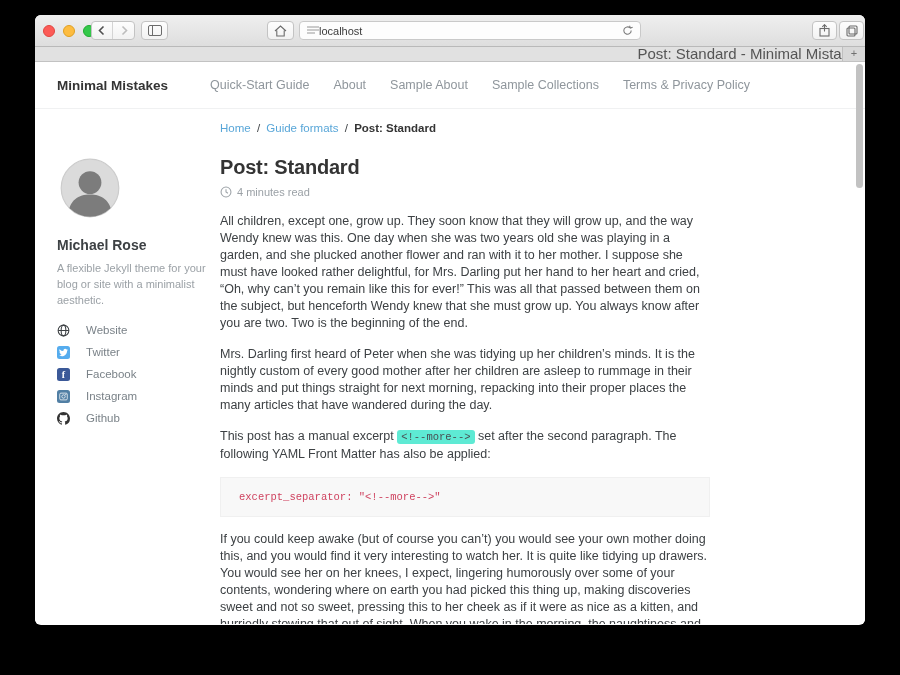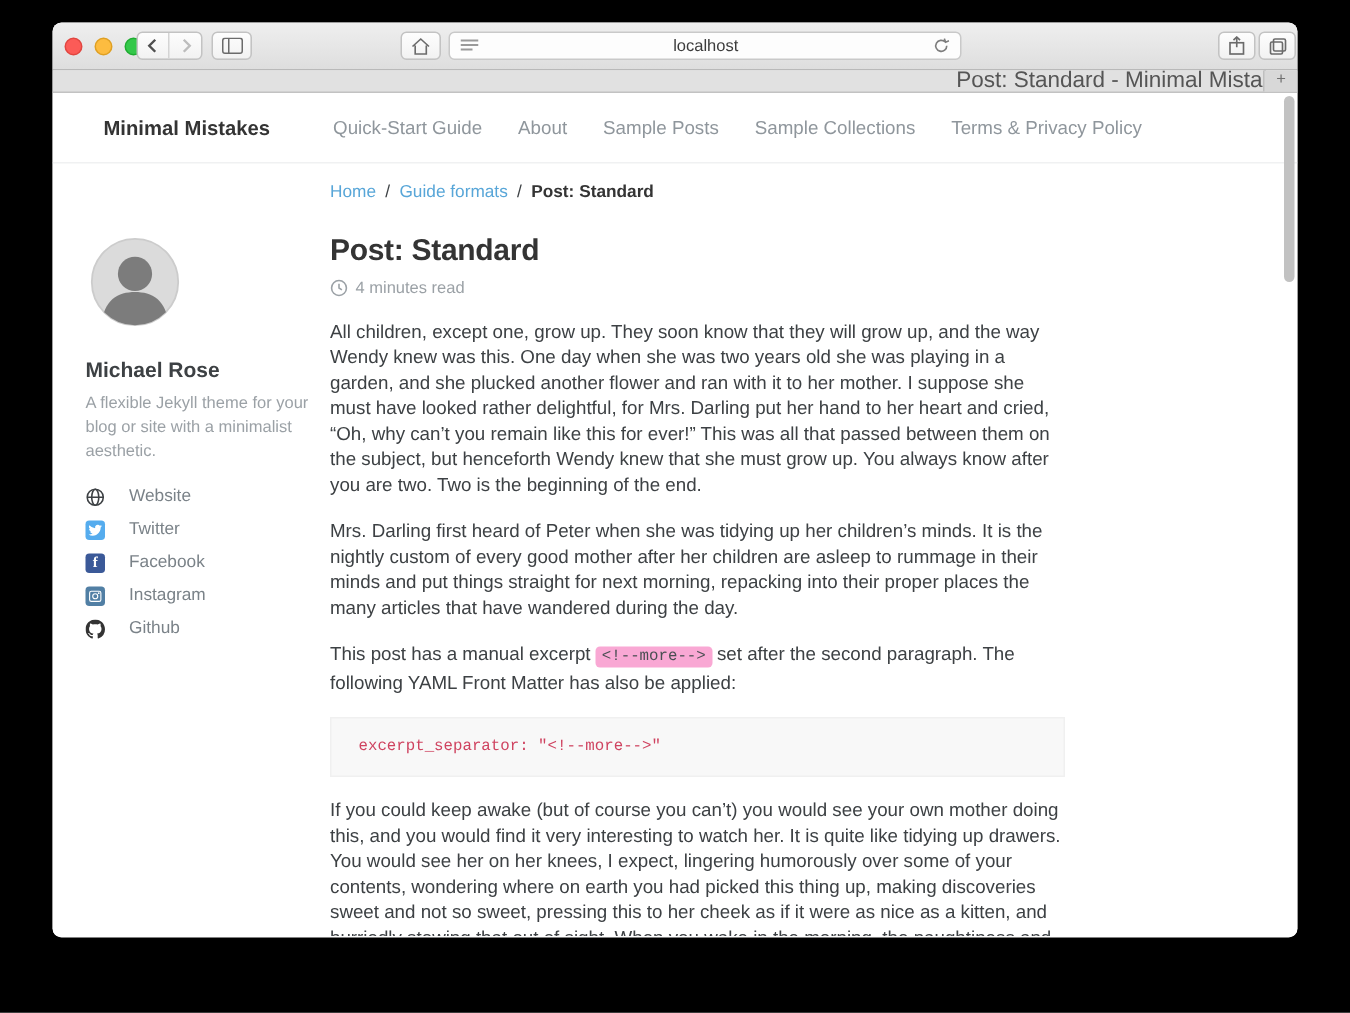--- a/index.html
+++ b/index.html
@@ -23,36 +23,36 @@
   .nav-group { left:56px; width:44px; padding:0; }
   .nav-group .half { width:50%; height:100%; display:flex; align-items:center; justify-content:center; }
   .nav-group .half:first-child { border-right:1px solid #d4d4d4; }
   .sidebar-btn { left:106px; width:27px; }
   .home-btn { left:232px; width:27px; }
   .share-btn { left:777px; width:25px; }
   .tabs-btn { left:804px; width:25px; }
   .urlfield { position:absolute; left:264px; top:6px; width:342px; height:19px;
     background:#fdfdfd; border:1px solid #c9c9c9; border-radius:4px;
     display:flex; align-items:center; }
-  .url-text { flex:1; text-align:center; font-size:11px; color:#3c3c3c; }
+  .url-text { flex:1; text-align:left; font-size:11px; color:#3c3c3c; }
   .reader-ic { margin-left:7px; }
   .reload-ic { margin-right:7px; }
 
   
   .tabbar { position:relative; height:15px; background:#e1e1e1; border-bottom:1px solid #c2c2c2; }
   .tab-title { height:100%; line-height:14px; text-align:right; font-size:15px; color:#555; }
   .newtab { position:absolute; right:0; top:0; width:23px; height:100%; background:#d8d8d8;
     border-left:1px solid #bfbfbf; text-align:center; font-size:11px; line-height:13px; color:#707070; }
 
   
   .page { position:relative; height:562px; background:#fff; overflow:hidden; }
   .scroll-thumb { position:absolute; right:2px; top:2px; width:7px; height:124px;
     background:#c2c2c2; border-radius:4px; }
 
-  .masthead { height:47px; border-bottom:1px solid #f0f1f2; display:flex; align-items:center; padding-left:34px; }
+  .masthead { height:47px; border-bottom:1px solid #f0f1f2; display:flex; align-items:center; padding-left:22px; }
   .site-title { font-size:13.5px; font-weight:bold; color:#343434; margin-right:42px; }
   .site-nav { display:flex; gap:24px; }
   .site-nav span { font-size:12.5px; color:#8f969c; }
 
   .breadcrumb { margin:13px 0 0 185px; font-size:11.5px; color:#3d4144; }
   .breadcrumb .crumb-link { color:#58a6d8; }
   .breadcrumb .crumb-sep { color:#3d4144; padding:0 3px; }
   .breadcrumb .crumb-current { font-weight:bold; color:#343434; }
 
   
@@ -67,21 +67,21 @@
   .sq-ic.fb { background:#3b5998; color:#fff; font-size:10px; font-weight:bold; font-family:"Liberation Serif",serif; }
   .sq-ic.ig { background:#517fa4; }
 
   
   .article { position:absolute; left:185px; top:94px; width:490px; }
   .post-title { font-size:20px; font-weight:bold; color:#343434; letter-spacing:-.2px; }
   .post-meta { margin-top:7px; display:flex; align-items:center; gap:5px; font-size:11px; color:#9ba1a6; }
   .article p { margin-top:14px; font-size:12.5px; line-height:17px; color:#3d4144; }
   .article p.first { margin-top:15px; }
   code.inline { font-family:"Liberation Mono","DejaVu Sans Mono",monospace; font-size:10.5px;
-    background:#f9a8d4; color:#494e52; padding:1px 4px; border-radius:3px; }
+    background:#5eead4; color:#494e52; padding:1px 4px; border-radius:3px; }
   .code-block { margin-top:14px; background:#f8f8f8; border:1px solid #f0f0f0; padding:13px 18px;
     font-family:"Liberation Mono","DejaVu Sans Mono",monospace; font-size:10.5px; color:#cf4360; white-space:pre; }
 </style>
 </head>
 <body>
 
 <div class="window">
 
   <div class="toolbar">
     <div class="traffic">
@@ -150,21 +150,21 @@
     <div class="newtab">+</div>
   </div>
 
   <div class="page">
 
     <div class="masthead">
       <span class="site-title">Minimal Mistakes</span>
       <nav class="site-nav">
         <span>Quick-Start Guide</span>
         <span>About</span>
-        <span>Sample Posts</span>
+        <span>Sample About</span>
         <span>Sample Collections</span>
         <span>Terms &amp; Privacy Policy</span>
       </nav>
     </div>
 
     <div class="breadcrumb">
       <span class="crumb-link">Home</span>
       <span class="crumb-sep">/</span>
       <span class="crumb-link">Guide formats</span>
       <span class="crumb-sep">/</span>

